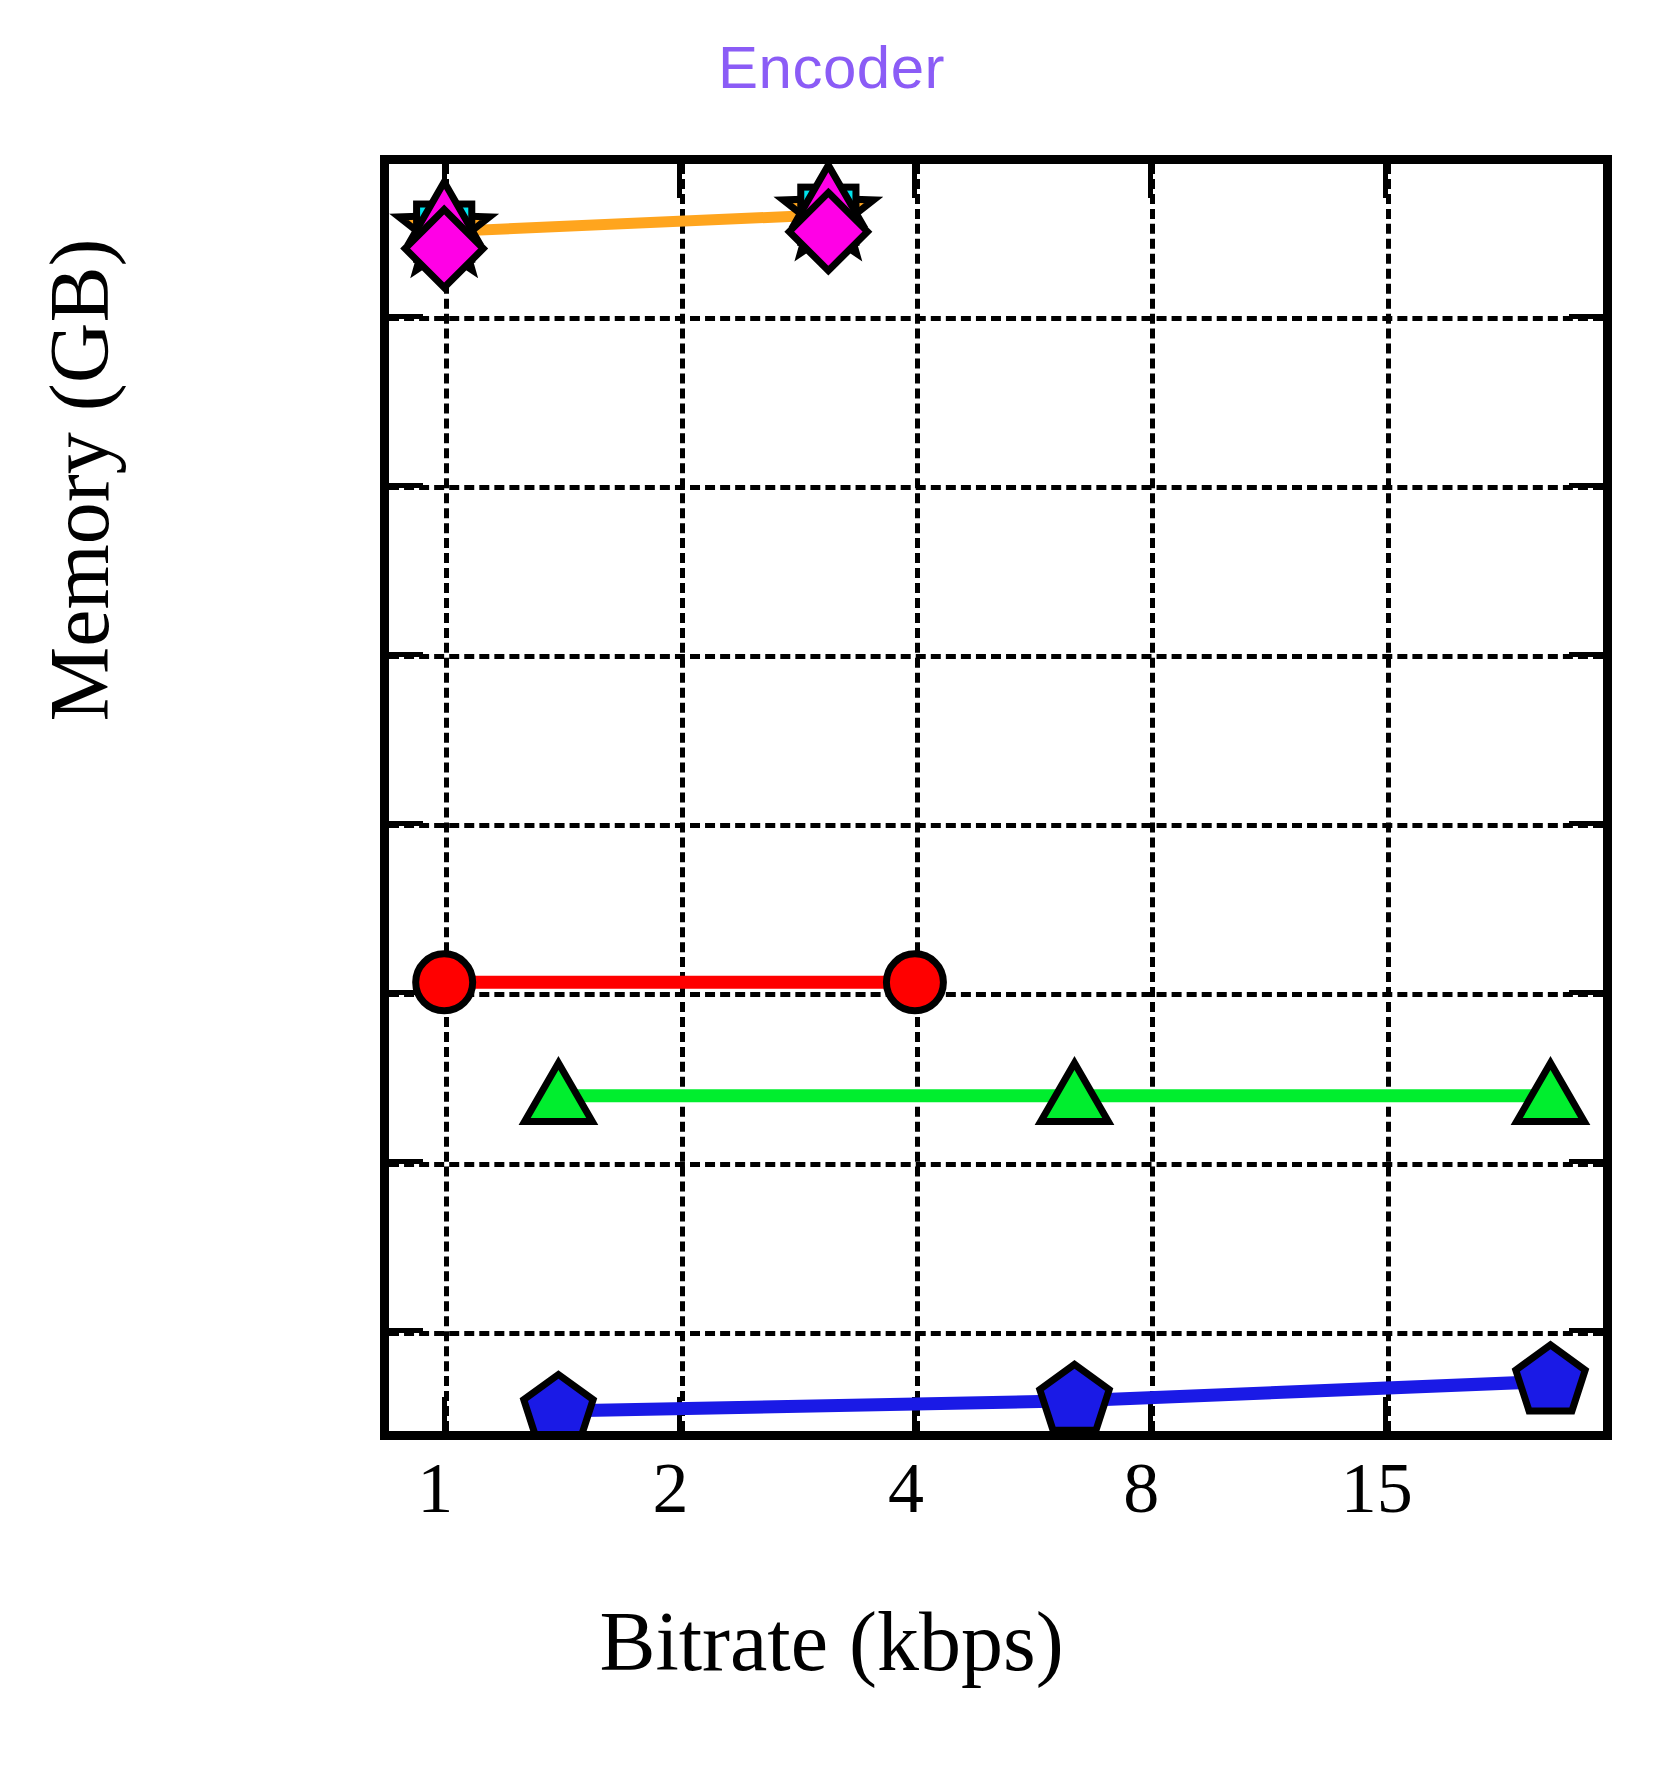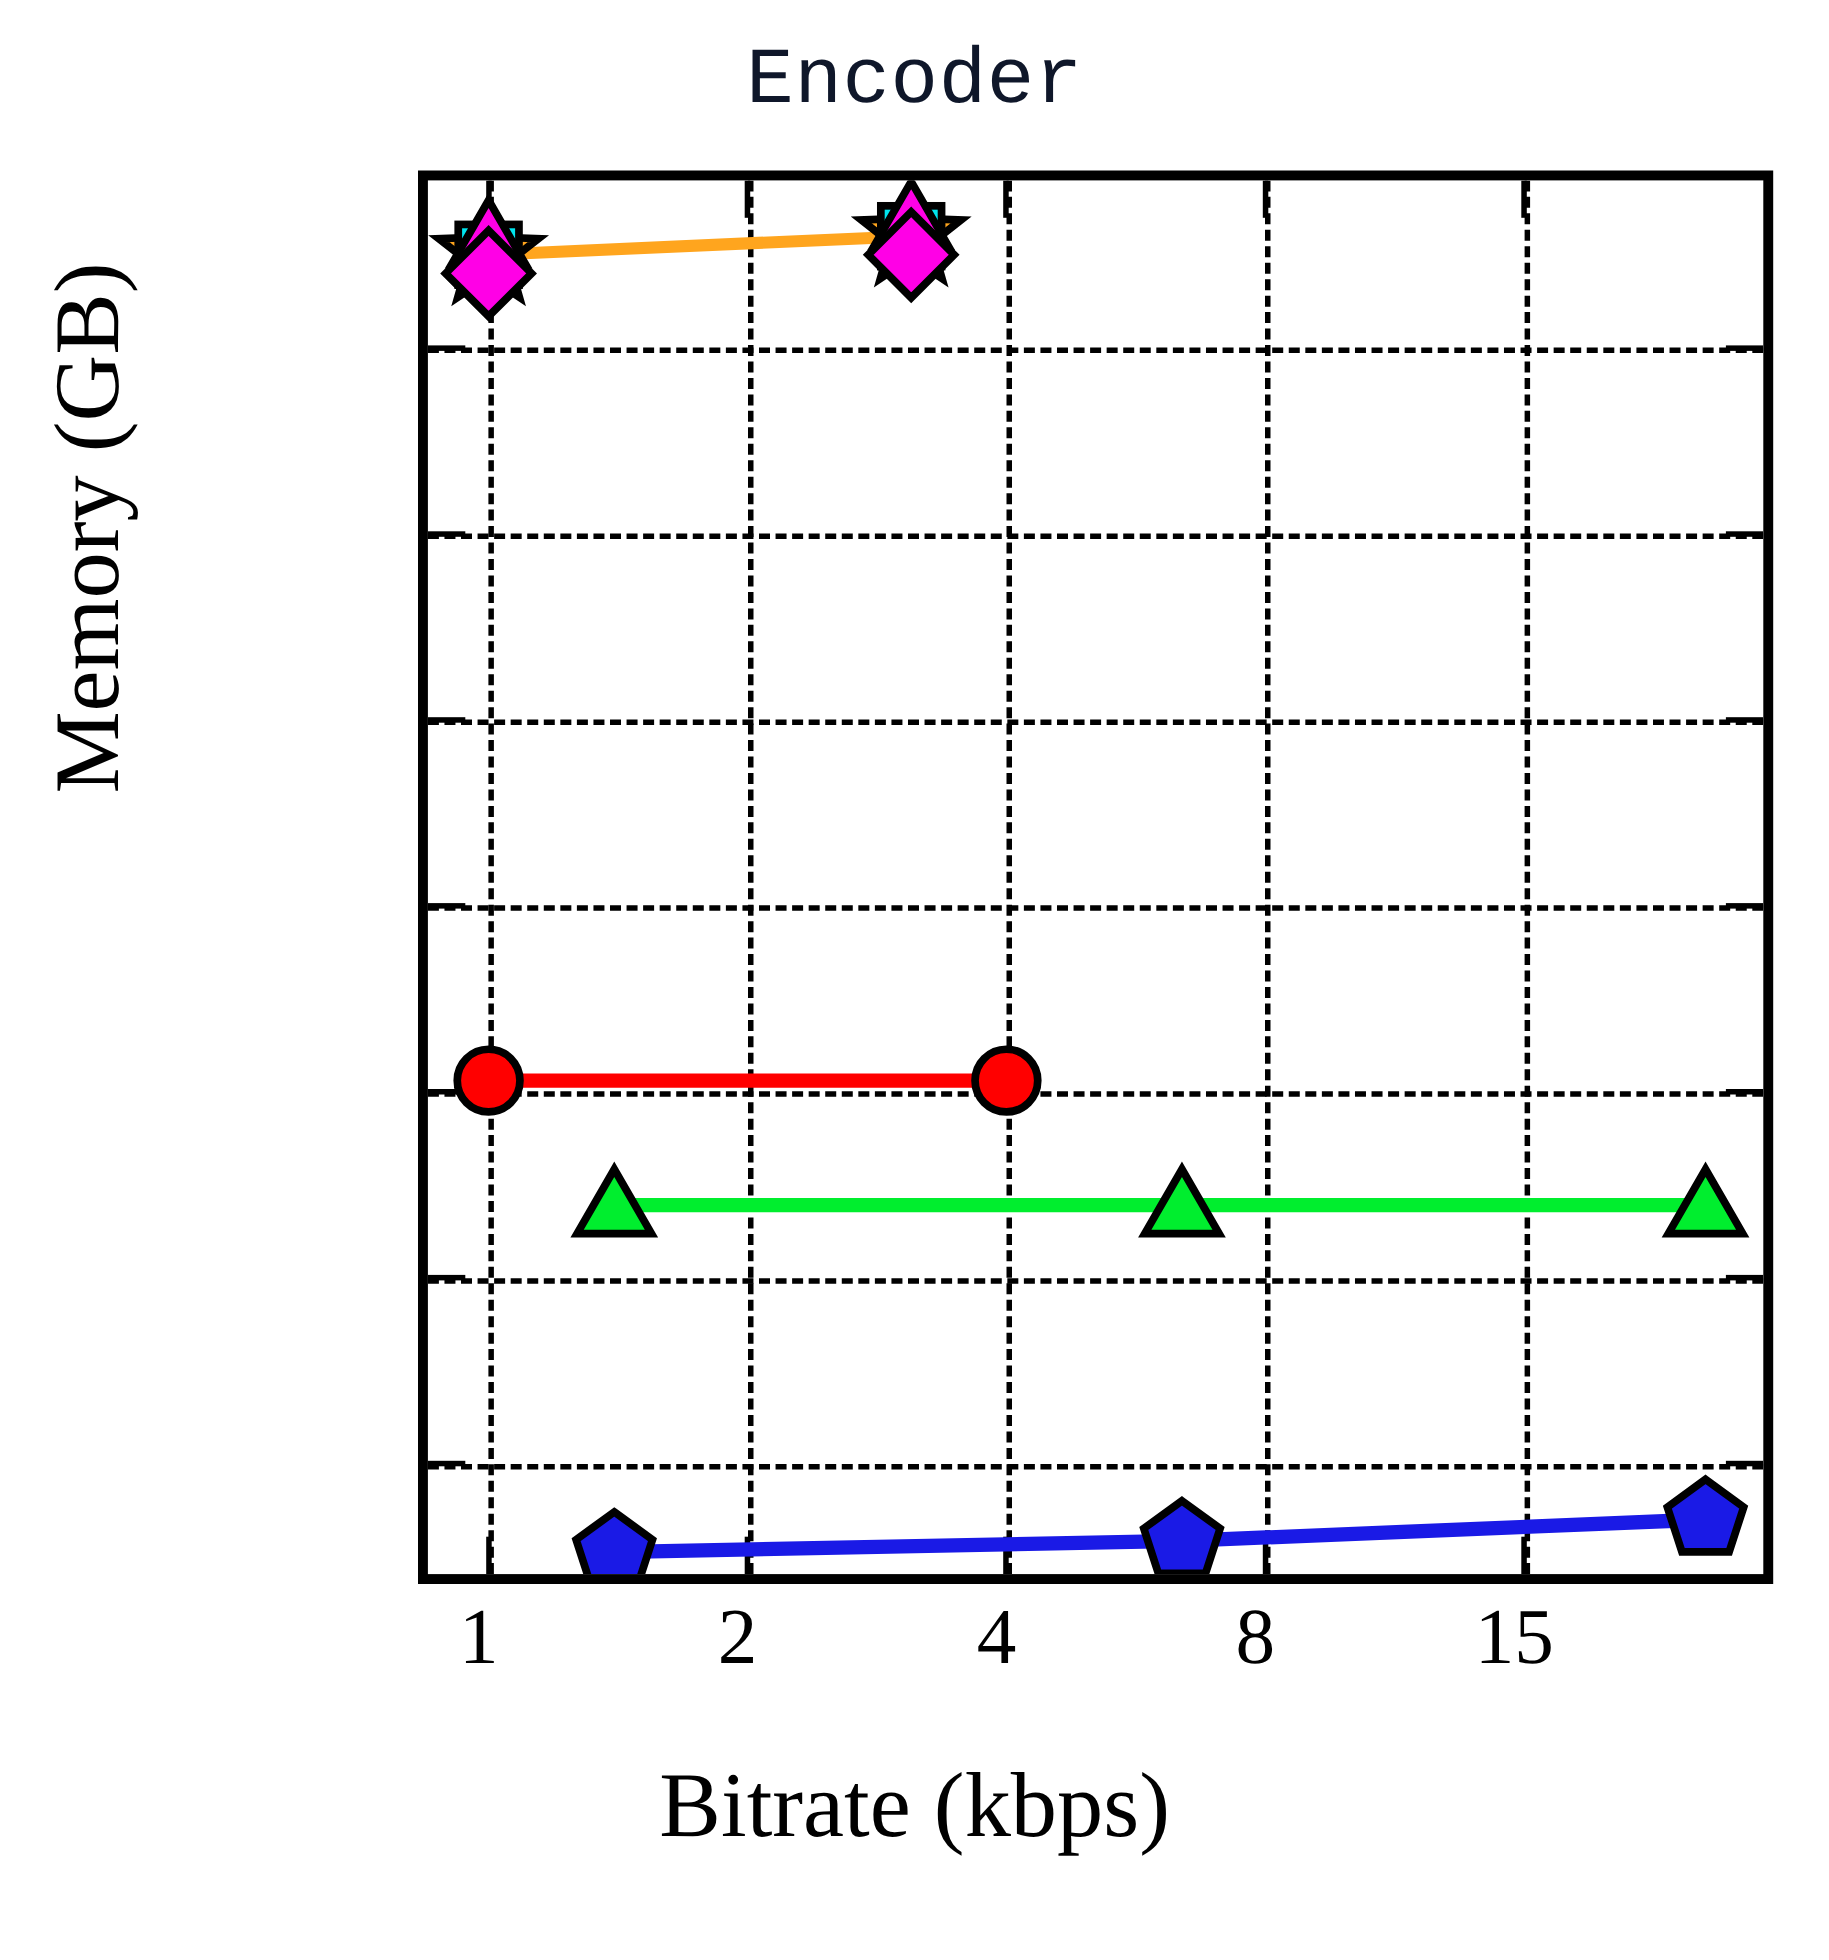--- a/index.html
+++ b/index.html
@@ -1,22 +1,22 @@
 <!DOCTYPE html>
 <html><head>
 <meta charset="utf-8">
 <style>
   html,body{margin:0;padding:0;background:#ffffff;}
   body{width:1663px;height:1782px;font-family:"Liberation Serif",serif;}
   #figure{position:relative;width:1663px;height:1782px;background:#fff;overflow:hidden;}
 
   #chart-title{
     position:absolute; left:0; top:38px; width:1663px;
-    text-align:center; font-family:Liberation Mono, monospace;
-    font-size:72px; color:#0f172a; letter-spacing:0.5px; line-height:1;
+    text-align:center; font-family:Liberation Sans, sans-serif;
+    font-size:60px; color:#8b5cf6; letter-spacing:0.5px; line-height:1;
   }
 
   #plot-area{
     position:absolute; left:380px; top:155px; width:1232px; height:1285px;
     box-sizing:border-box; border:9px solid #000; background:#fff;
   }
   #plot-inner{position:absolute; inset:0; overflow:hidden;}
 
   .gridline-v{position:absolute;top:0;bottom:0;width:0;border-left:5px dashed #000;}
   .gridline-h{position:absolute;left:0;right:0;height:0;border-top:5px dashed #000;}

